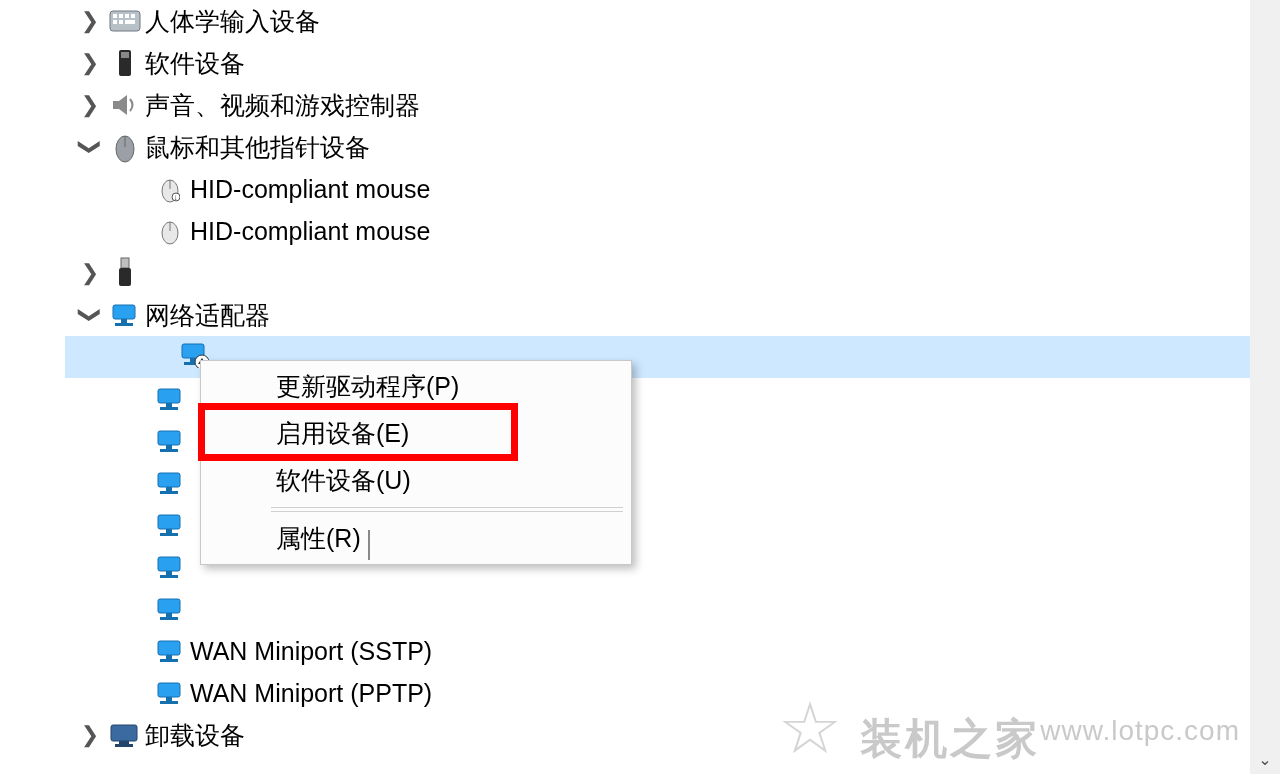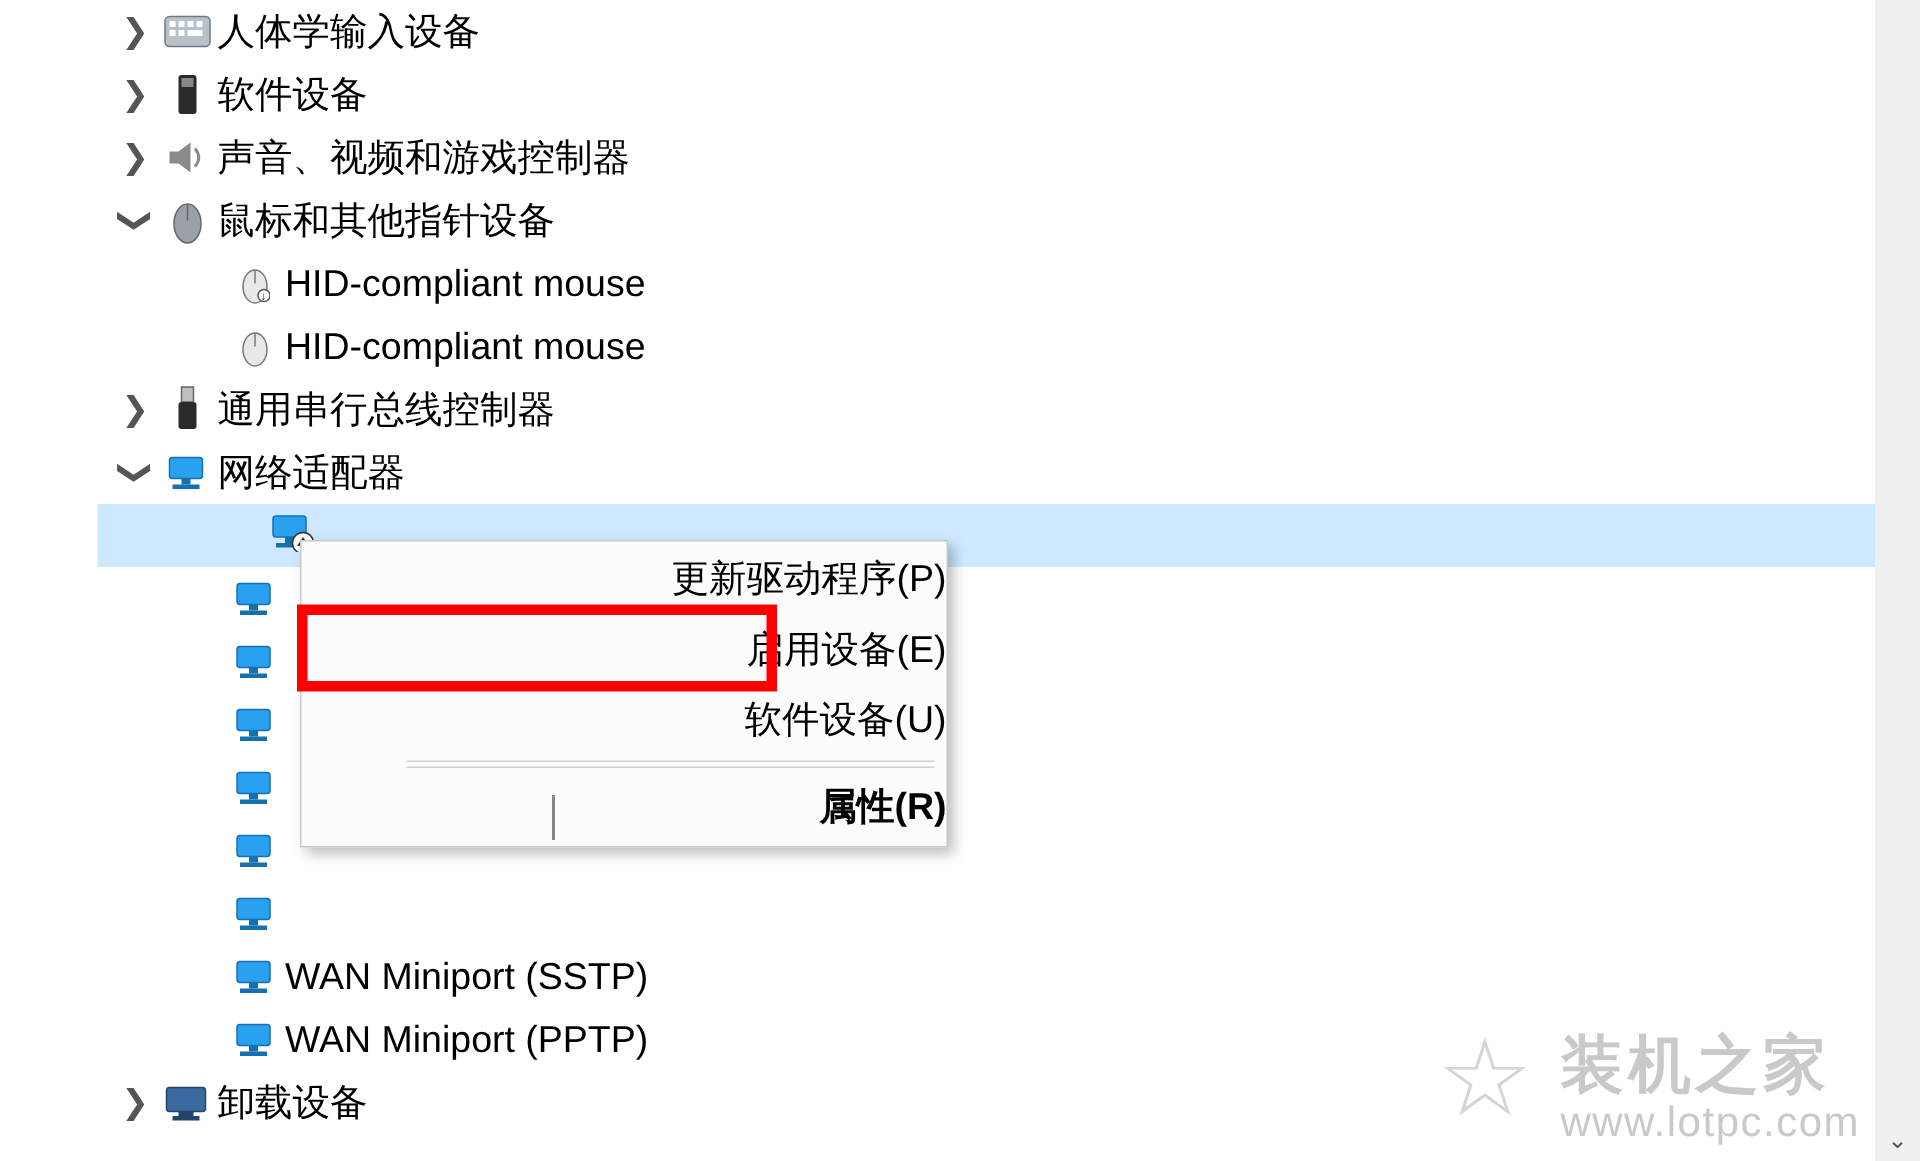--- a/index.html
+++ b/index.html
@@ -68,39 +68,38 @@
     z-index: 50;
     padding-top: 2px;
     padding-bottom: 2px;
   }
   .context-menu .menu-item {
     height: 47px;
     line-height: 47px;
     padding-left: 75px;
     font-size: 25px;
     cursor: default;
-    text-align: right;
   }
   .context-menu .sep {
     height: 1px;
     background: #d0d0d0;
     margin: 3px 8px 3px 70px;
   }
   .highlight-box {
     position: absolute;
     left: 198px;
     top: 403px;
     width: 320px;
     height: 58px;
     border: 7px solid #ff0000;
     box-sizing: border-box;
     z-index: 60;
     pointer-events: none;
   }
-  .bold { font-weight: 700; }
+  .bold { font-weight: 400; }
 
   
   .scrollbar {
     position: absolute;
     right: 0;
     top: 0;
     width: 30px;
     height: 774px;
     background: #f0f0f0;
   }
@@ -130,21 +129,21 @@
     align-items: flex-start;
     gap: 15px;
   }
   .watermark .star {
     font-size: 72px;
     line-height: 72px;
     color: #d5d5d5;
     margin-top: -4px;
     font-weight: 400;
   }
-  .watermark .wm-text { display:flex; flex-direction:column; line-height:1.1;}
+  .watermark .wm-text { display:flex; flex-direction:row; line-height:1.1;margin-top:20px;}
   .watermark .wm-url { font-size: 28px; letter-spacing: 1px; font-weight:400;}
 
   
   .thin-cursor {
     position:absolute;
     left:368px; top:530px;
     width:2px; height:30px;
     background:#888;
     z-index:55;
   }
@@ -228,21 +227,20 @@
     </div>
 
   <div class="node lvl1">
     <span class="toggle">❯</span>
     <span class="icon">
       <svg width="18" height="34">
           <rect x="5" y="2" width="8" height="10" fill="#bfbfbf" stroke="#666"></rect>
           <rect x="3" y="12" width="12" height="18" rx="2" fill="#2a2a2a"></rect>
         </svg>
     </span>
-    <span>通用串行总线控制器</span>
   </div>
 
   <div class="node lvl1">
     <span class="toggle" style="transform:rotate(90deg)">❯</span>
     <span class="icon">
       <svg width="32" height="28">
           <rect x="4" y="4" width="22" height="14" rx="2" fill="#2aa0f0" stroke="#1570b0"></rect>
           <rect x="12" y="18" width="6" height="4" fill="#1570b0"></rect>
           <rect x="6" y="22" width="18" height="3" fill="#1570b0"></rect>
         </svg>

